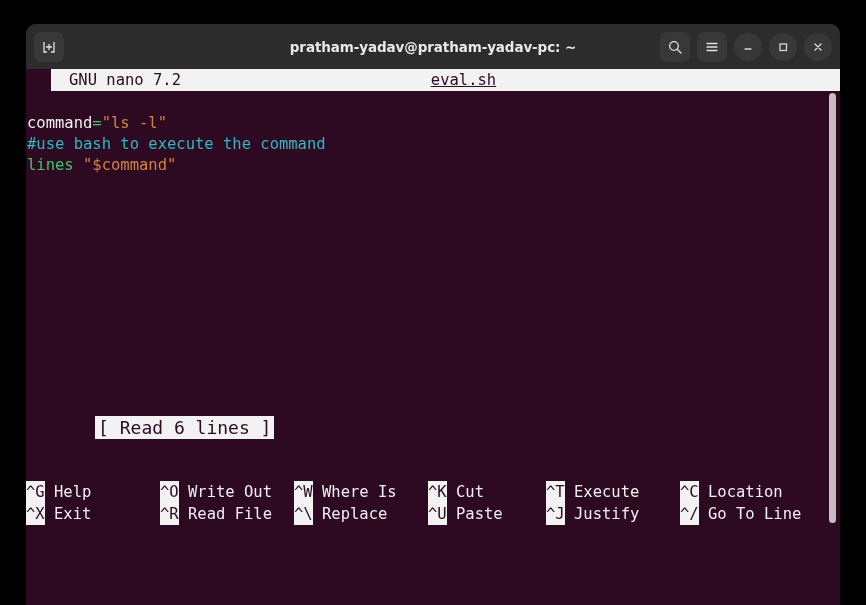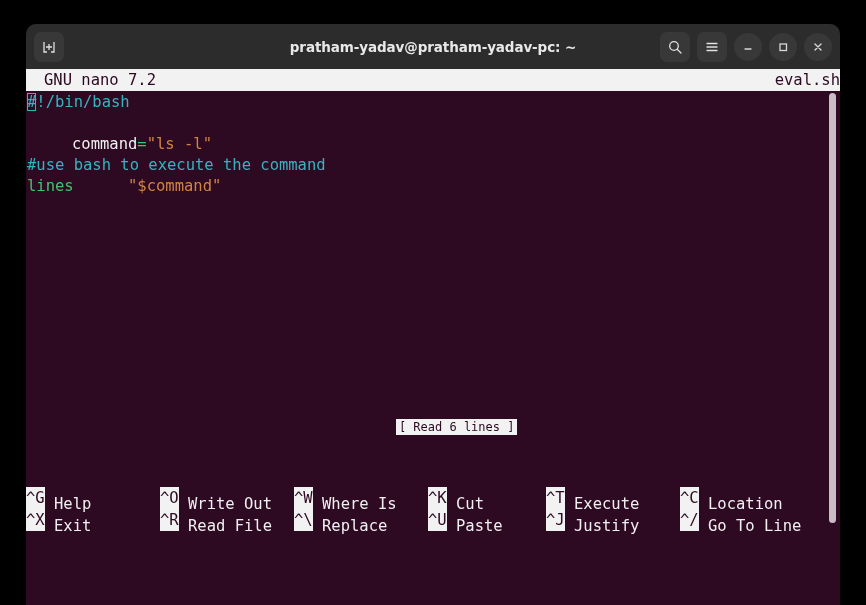--- a/index.html
+++ b/index.html
@@ -83,54 +83,56 @@
   svg { display: block; }
 
   
   #nano-body {
     position: relative;
     height: 456px;
     background: #2d0922;
     font-family: "DejaVu Sans Mono", monospace;
     font-size: 15.5px;
     line-height: 21px;
+    padding-left: 25px;
   }
   #nano-titlebar {
     height: 22px;
     background: #f2f2f2;
     color: #2d0922;
     display: flex;
     align-items: center;
     position: relative;
     font-size: 15.5px;
     white-space: pre;
   }
   #nano-app { padding-left: 18px; }
   #nano-file {
     position: absolute;
     left: 0; right: 0;
-    text-align: right;
+    text-align: center;
     margin-left: 36px;
+    text-decoration: underline;
   }
 
   #editor {
     position: absolute;
     top: 22px;
     left: 0;
     right: 0;
     bottom: 92px;
     padding-top: 1px;
   }
   .code-line {
     height: 21px;
     white-space: pre;
     padding-left: 1px;
   }
   .c-comment { color: #35b4bf; }
-  .c-plain   { color: #f0f0f0; margin-left: 45px; }
+  .c-plain   { color: #f0f0f0; }
   .c-op      { color: #3fc46b; }
   .c-string  { color: #d08440; }
   .c-kw      { color: #3fc46b; }
   .cursor-cell {
     outline: 1.5px solid #35b4bf;
     outline-offset: -1px;
   }
 
   
   #scrollbar-track {
@@ -150,22 +152,21 @@
     background: #c9bcc4;
     cursor: pointer;
   }
 
   
   #status-msg {
     position: absolute;
     bottom: 66px;
     left: 4px;
     right: 0;
-    text-align: center;
-    font-size: 12px;
+    font-size: 18px;
     white-space: pre;
   }
   #status-msg span {
     background: #f2f2f2;
     color: #2d0922;
     padding: 1px 3px;
   }
 
   
   #help-bar {
@@ -185,21 +186,21 @@
   .help-item {
     display: flex;
     align-items: center;
     white-space: pre;
     cursor: pointer;
   }
   .help-key {
     background: #f2f2f2;
     color: #2d0922;
   }
-  .help-label { color: #f0f0f0; margin-top: 12px; }
+  .help-label { color: #f0f0f0; }
 </style>
 </head>
 <body>
 
 <div id="terminal-window">
 
   <div id="title-bar">
 
     <div class="tb-btn">
       <span>
@@ -257,21 +258,20 @@
   </div>
 
   <div id="nano-body">
 
     <div id="nano-titlebar">
       <span id="nano-app">GNU nano 7.2</span>
       <span id="nano-file">eval.sh</span>
     </div>
 
     <div id="editor">
-        <div class="code-line"><span class="c-comment cursor-cell">#</span><span class="c-comment">!/bin/bash</span></div>
         <div class="code-line">&nbsp;</div>
         <div class="code-line"><span class="c-plain">command</span><span class="c-op">=</span><span class="c-string">"ls -l"</span></div>
         <div class="code-line"><span class="c-comment">#use bash to execute the command</span></div>
         <div class="code-line"><span class="c-kw">lines</span><span class="c-plain"> </span><span class="c-string">"$command"</span></div>
       </div>
 
     <div id="scrollbar-track">
       <div id="scrollbar-thumb"></div>
     </div>
 

